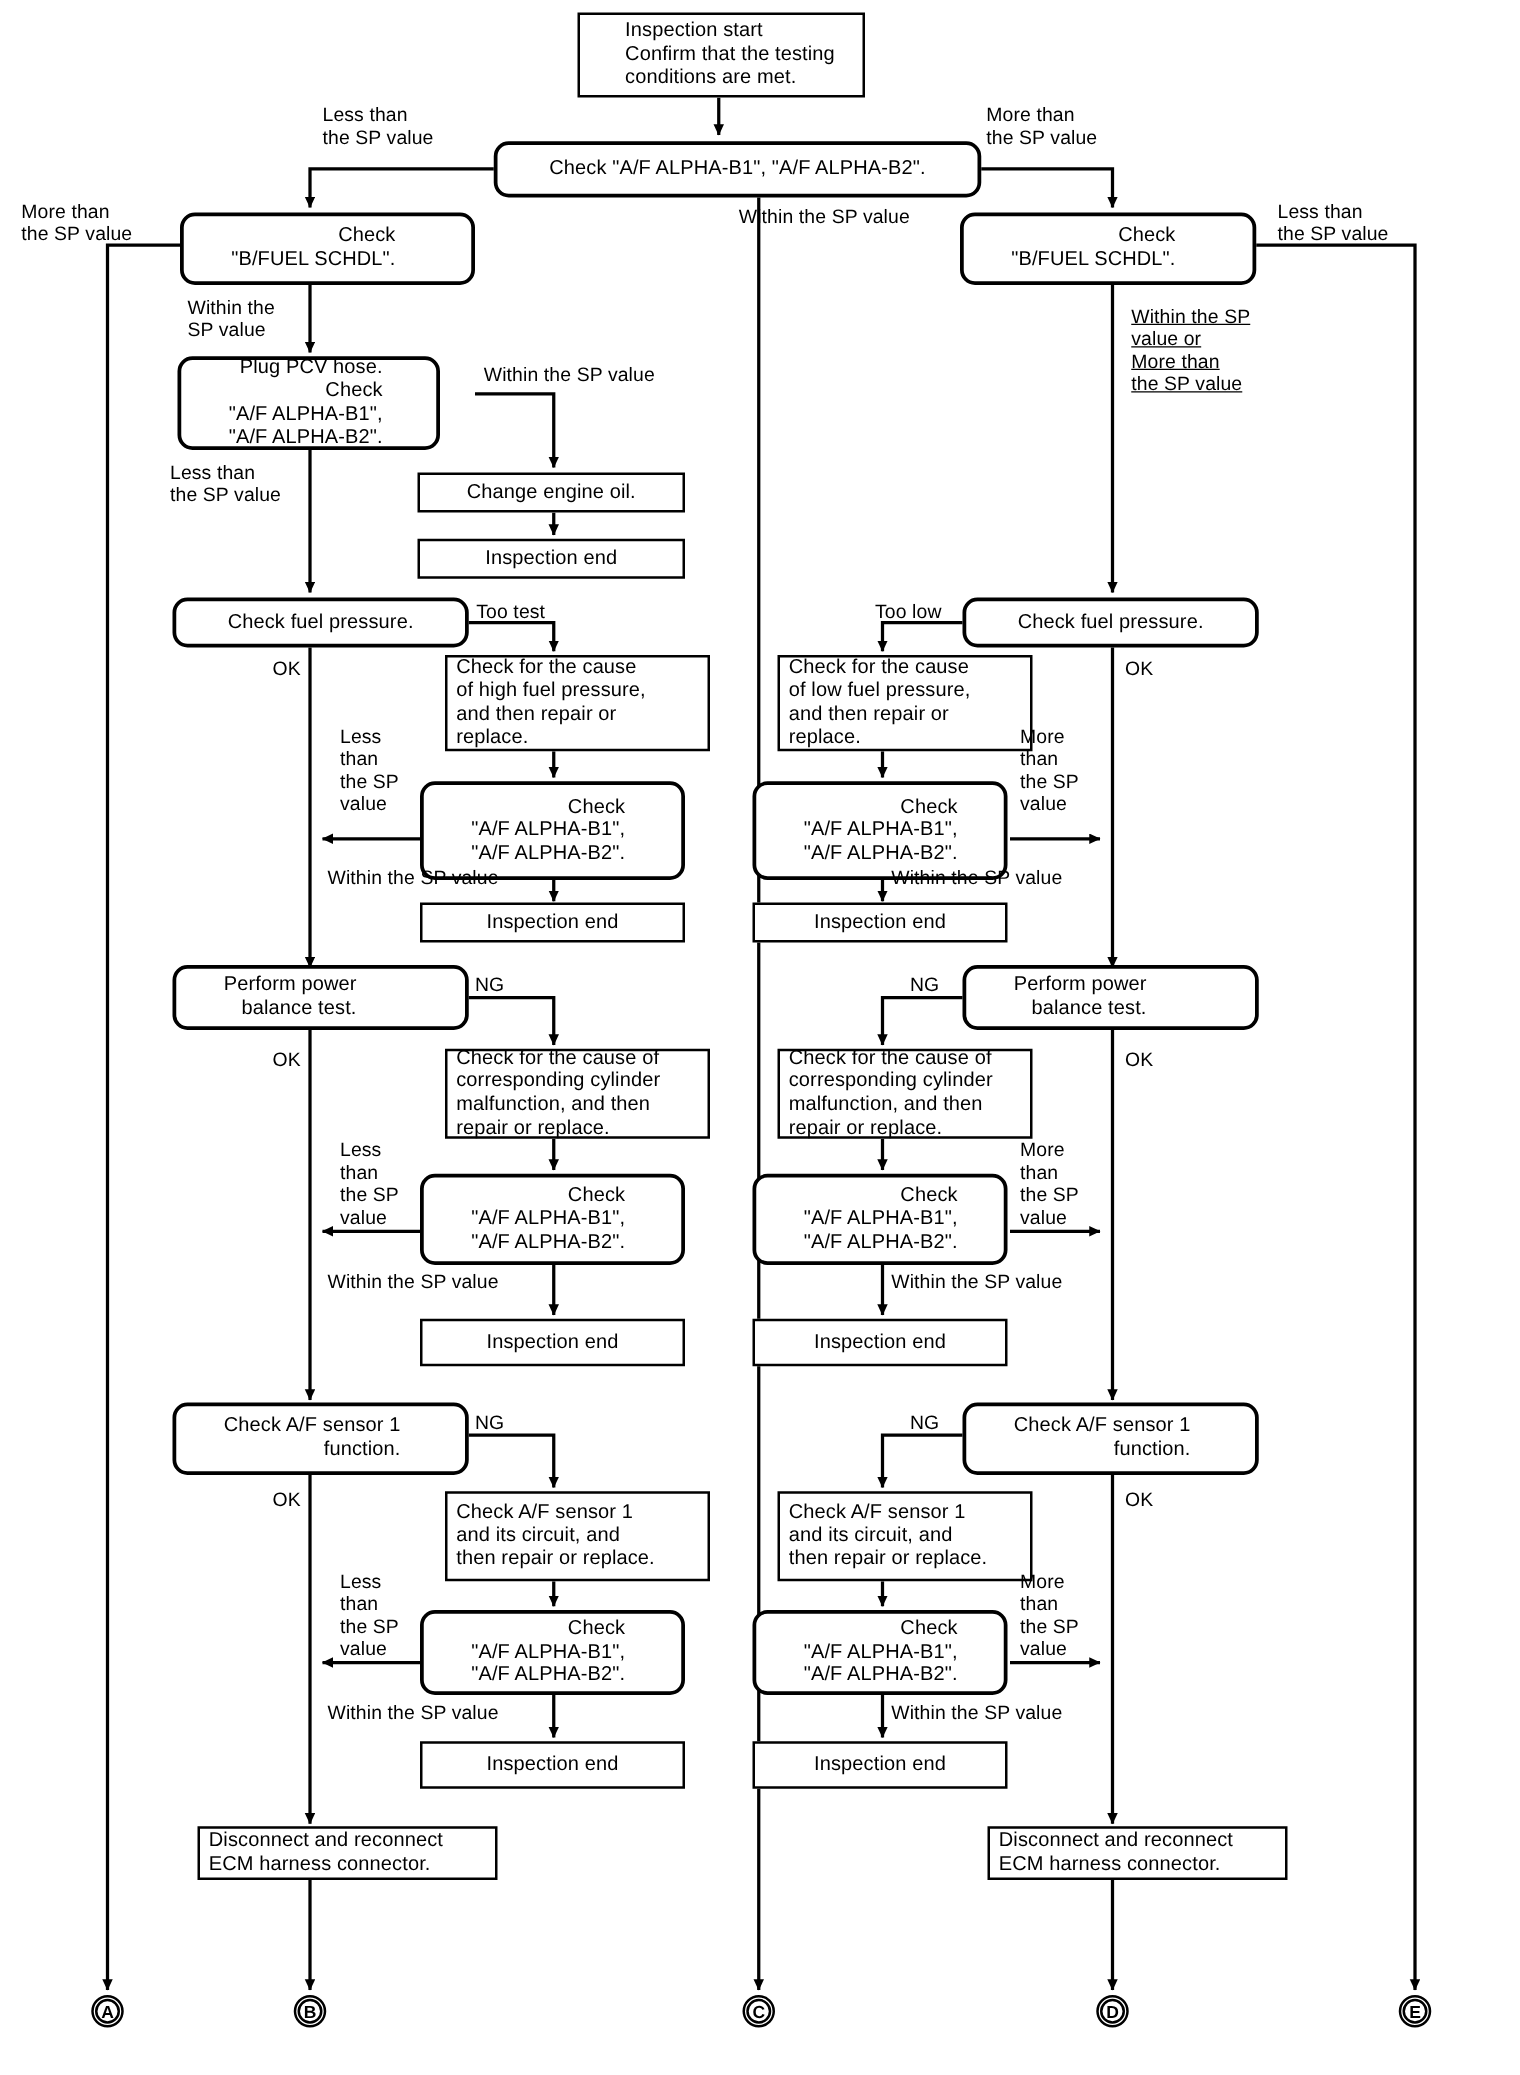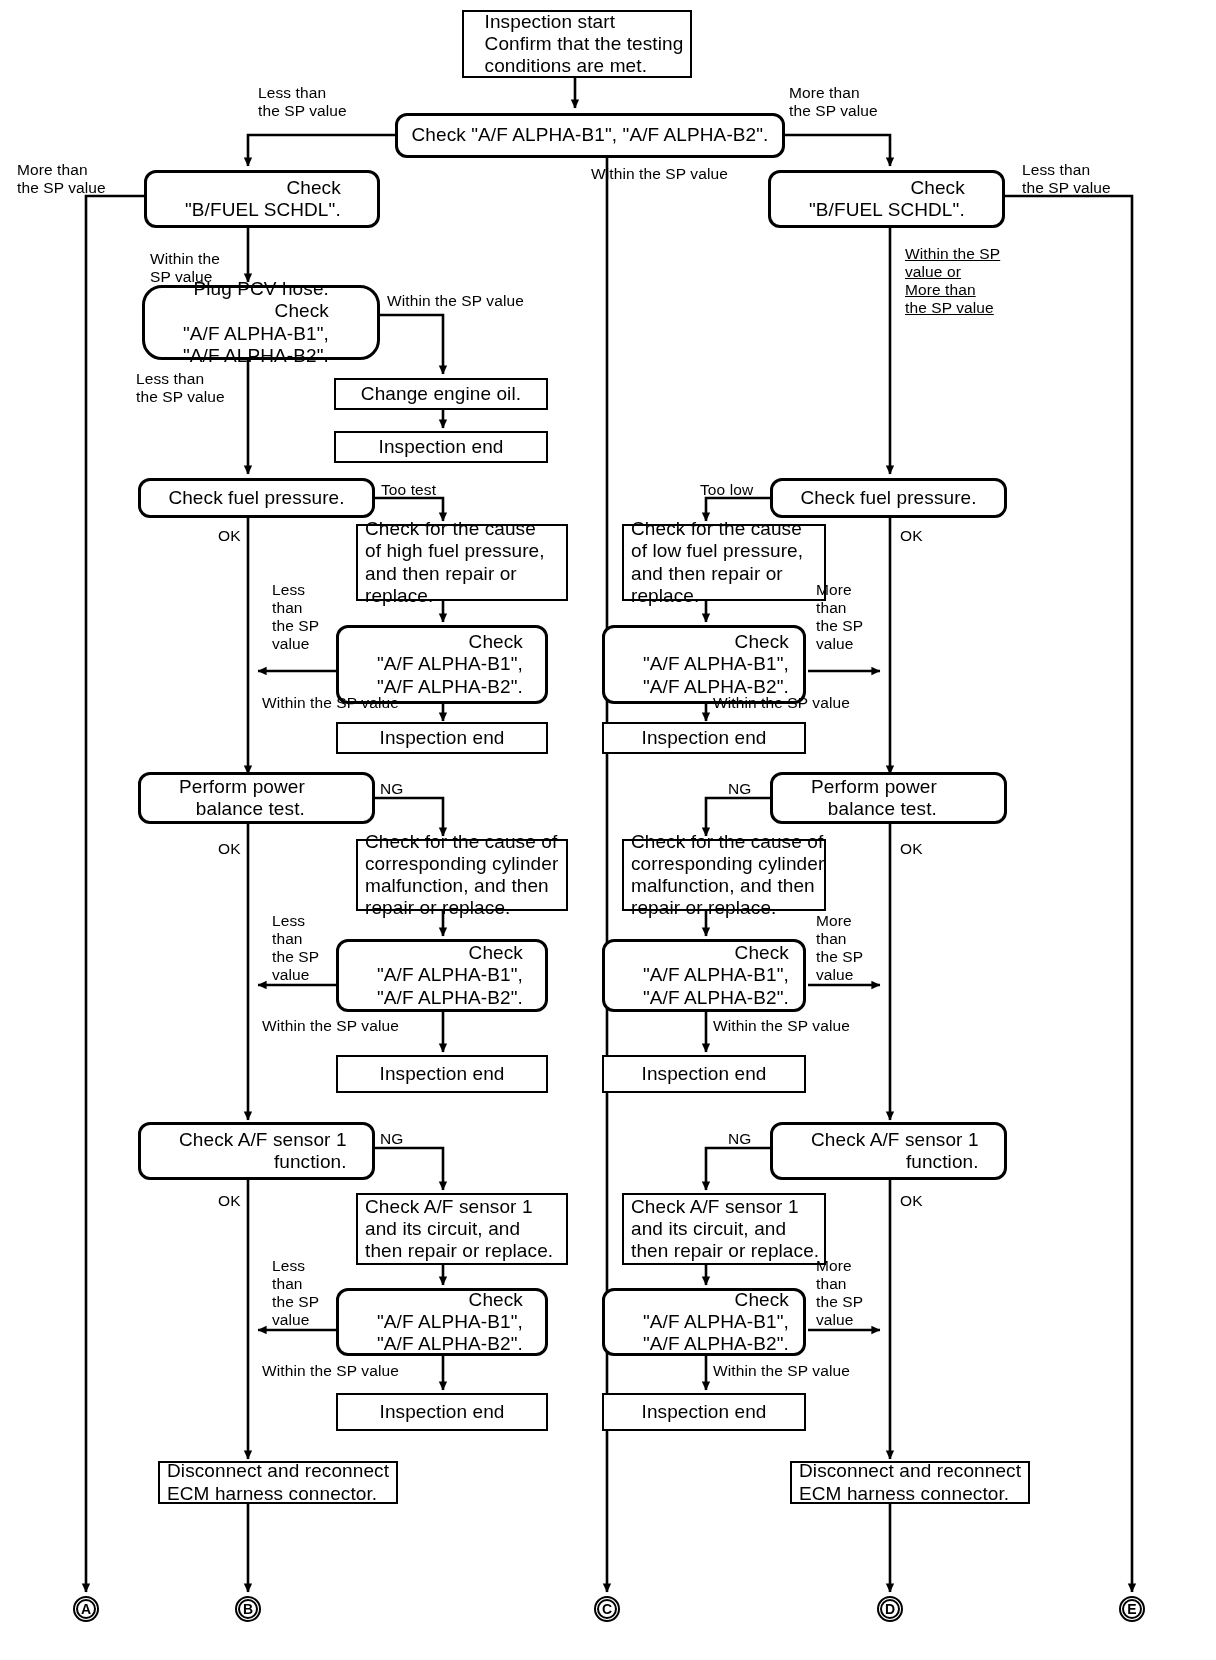--- a/index.html
+++ b/index.html
@@ -1,21 +1,21 @@
 <!DOCTYPE html>
 <html><head>
 <meta charset="utf-8">
 <style>
   html,body{margin:0;padding:0;background:#fff;}
   #page{position:relative;width:1216px;height:1660px;background:#fff;
         font-family:"Liberation Sans",sans-serif;color:#000;overflow:hidden;}
   .box{position:absolute;border:2px solid #000;background:#fff;box-sizing:border-box;
        display:flex;align-items:center;}
   .box.rounded{border-radius:12px;border-width:3px;}
-  .box .txt{white-space:pre;line-height:1.16;font-size:19px;letter-spacing:.1px;}
+  .box .txt{white-space:pre;line-height:1.16;font-size:16px;letter-spacing:.1px;}
   .box.ctr{justify-content:center;}
   .box.ctr .txt{text-align:center;}
   .box.lft{justify-content:flex-start;margin-left:20px;}
   .box.lft .txt{padding-left:7px;text-align:left;}
   .box.ind .txt{padding-left:38px;text-align:right;}
   .lbl{position:absolute;font-size:15.5px;line-height:1.16;white-space:pre;letter-spacing:.1px;}
   svg.wires{position:absolute;left:0;top:0;width:1216px;height:1660px;}
   .term{position:absolute;width:26px;height:26px;}
   .term .o1{position:absolute;left:0;top:0;width:26px;height:26px;border:2px solid #000;border-radius:50%;box-sizing:border-box;}
   .term .o2{position:absolute;left:3px;top:3px;width:20px;height:20px;border:2px solid #000;border-radius:50%;box-sizing:border-box;}
@@ -101,21 +101,21 @@
   <div class="box rounded ind" style="left:144px;top:170px;width:236px;height:58px;">
     <span class="txt">Check
 "B/FUEL SCHDL".</span>
   </div>
 
   <div class="box rounded ind" style="left:768px;top:170px;width:237px;height:58px;">
     <span class="txt">Check
 "B/FUEL SCHDL".</span>
   </div>
 
-  <div class="box rounded ind" style="left:142px;top:285px;width:238px;height:75px;border-radius:20px;">
+  <div class="box rounded ind" style="left:142px;top:285px;width:210px;height:75px;">
     <span class="txt">Plug PCV hose.
 Check
 "A/F ALPHA-B1",
 "A/F ALPHA-B2".</span>
   </div>
 
   <div class="box ctr" style="left:334px;top:378px;width:214px;height:32px;">
     <span class="txt">Change engine oil.</span>
   </div>
 
@@ -263,21 +263,21 @@
 
   <div class="lbl" style="left:258px;top:84px;">Less than
 the SP value</div>
   <div class="lbl" style="left:789px;top:84px;">More than
 the SP value</div>
   <div class="lbl" style="left:17px;top:161px;">More than
 the SP value</div>
   <div class="lbl" style="left:1022px;top:161px;">Less than
 the SP value</div>
   <div class="lbl" style="left:591px;top:165px;">Within the SP value</div>
-  <div class="lbl" style="left:150px;top:238px;margin-top:12px;">Within the
+  <div class="lbl" style="left:150px;top:238px;">Within the
 SP value</div>
   <div class="lbl" style="left:905px;top:245px;text-decoration:underline;">Within the SP
 value or
 More than
 the SP value</div>
   <div class="lbl" style="left:387px;top:292px;">Within the SP value</div>
   <div class="lbl" style="left:136px;top:370px;">Less than
 the SP value</div>
   <div class="lbl" style="left:381px;top:481px;">Too test</div>
   <div class="lbl" style="left:700px;top:481px;">Too low</div>

